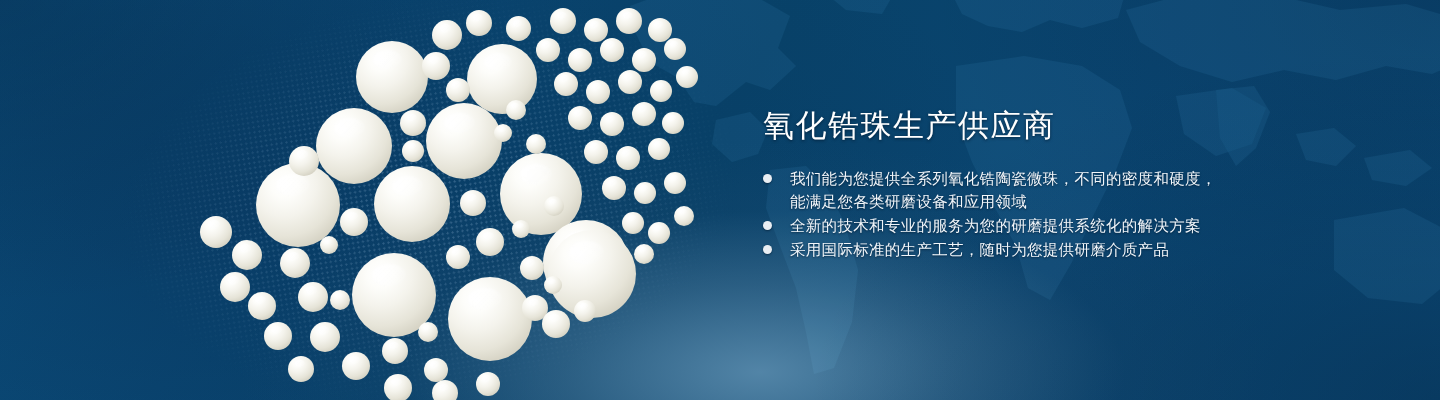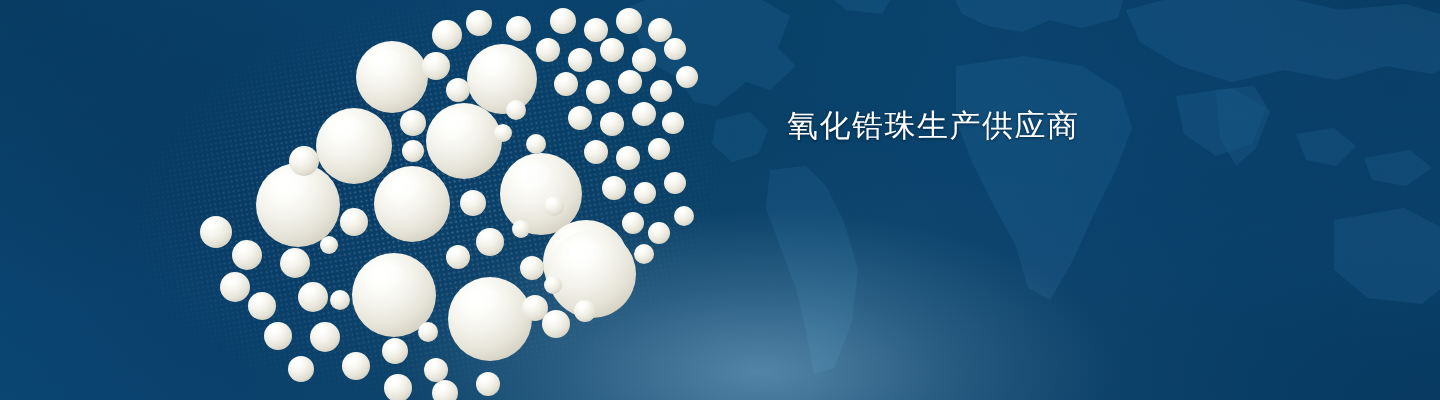--- a/index.html
+++ b/index.html
@@ -74,21 +74,20 @@
     background:linear-gradient(135deg, rgba(255,255,255,.98), rgba(255,255,255,.25) 70%, rgba(255,255,255,0));
     filter:blur(1px);
   }
   .bead.sm::after{ left:26%; top:14%; width:38%; height:28%; filter:blur(.6px); }
 
   
   #copy{
     position:absolute;
     left:763px; top:106px;
     width:520px;
-    margin-left:24px;
   }
   #title{
     font-size:31px;
     font-weight:400;
     color:#ffffff;
     letter-spacing:1.5px;
     line-height:40px;
     text-shadow:0 1px 3px rgba(2,24,46,.75);
     white-space:nowrap;
   }
@@ -237,15 +236,34 @@
     <div class="bead sm" style="left:374px; top:196px; width:20px; height:20px;"></div>
     <div class="bead sm" style="left:404px; top:300px; width:22px; height:22px;"></div>
     <div class="bead sm" style="left:374px; top:276px; width:18px; height:18px;"></div>
     <div class="bead sm" style="left:342px; top:220px; width:18px; height:18px;"></div>
   </div>
 
   <div id="copy">
 
     <div id="title">氧化锆珠生产供应商</div>
 
+    <ul id="bullets">
+
+      <li class="bullet">
+        <span class="dot"></span>
+        <span>我们能为您提供全系列氧化锆陶瓷微珠，不同的密度和硬度，</span>
+        <span class="l2">能满足您各类研磨设备和应用领域</span>
+      </li>
+
+      <li class="bullet">
+        <span class="dot"></span>
+        <span>全新的技术和专业的服务为您的研磨提供系统化的解决方案</span>
+      </li>
+
+      <li class="bullet">
+        <span class="dot"></span>
+        <span>采用国际标准的生产工艺，随时为您提供研磨介质产品</span>
+      </li>
+
+    </ul>
   </div>
 
 </div>
 
 </body></html>

